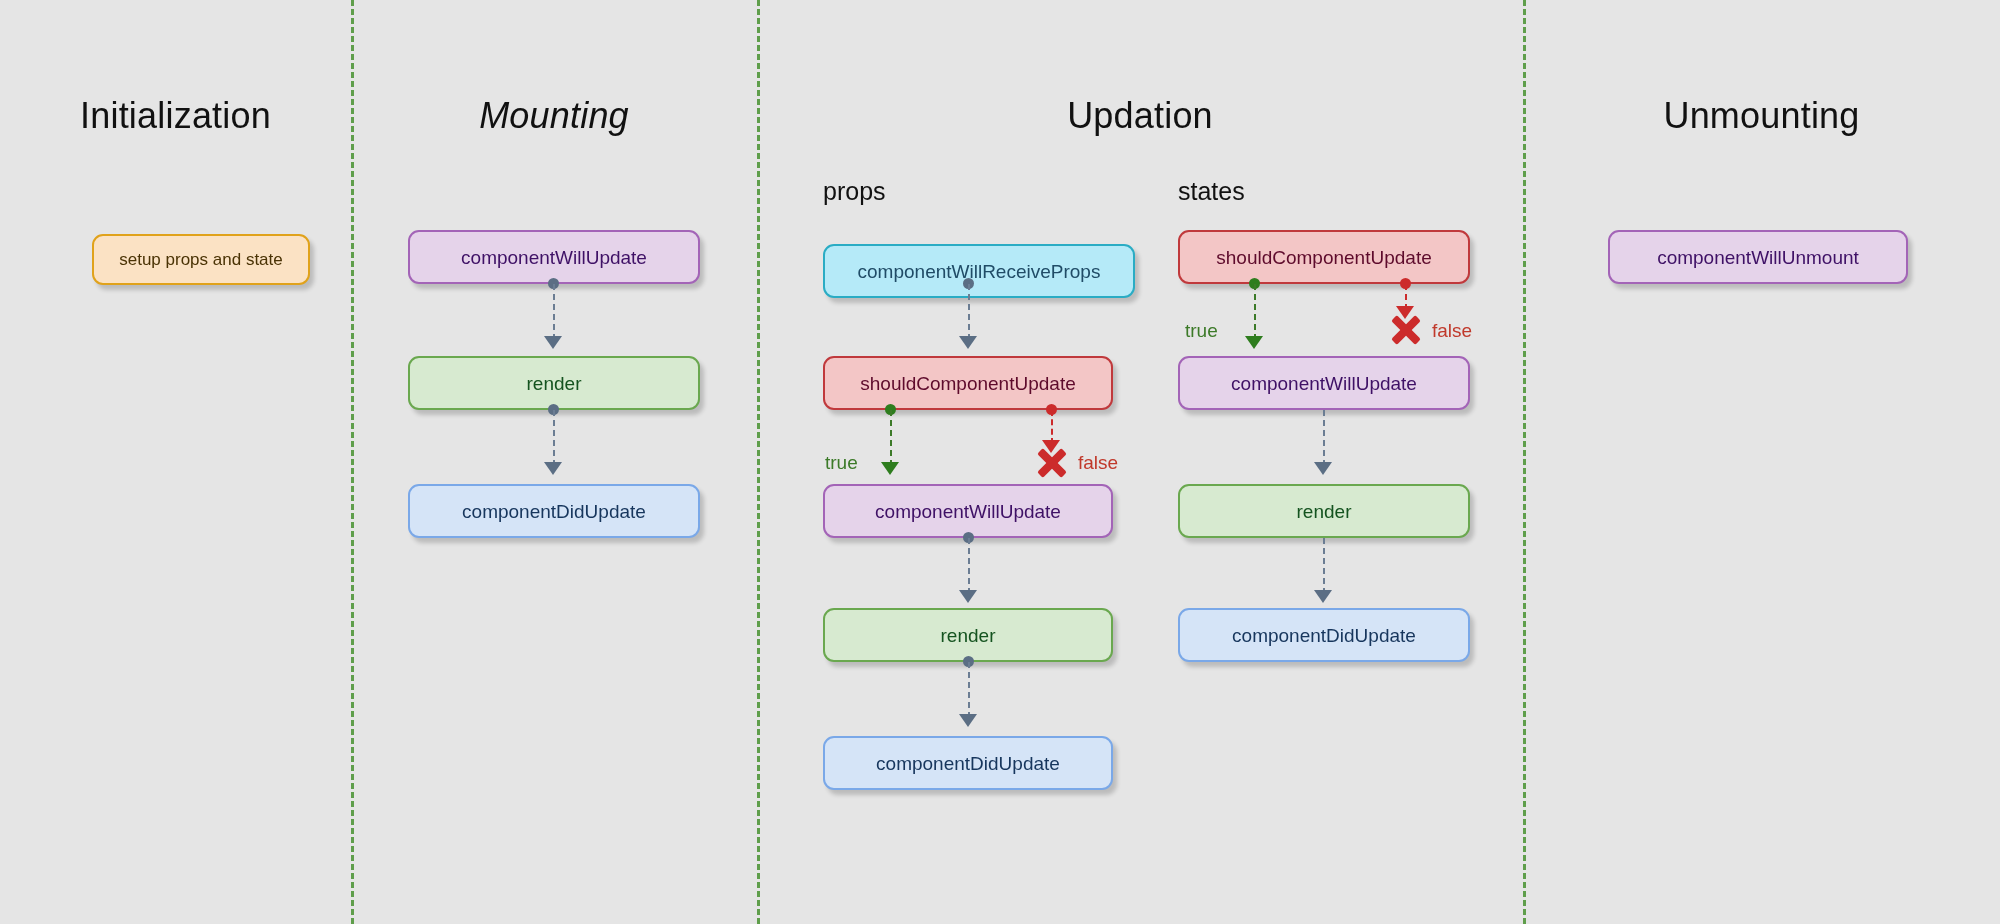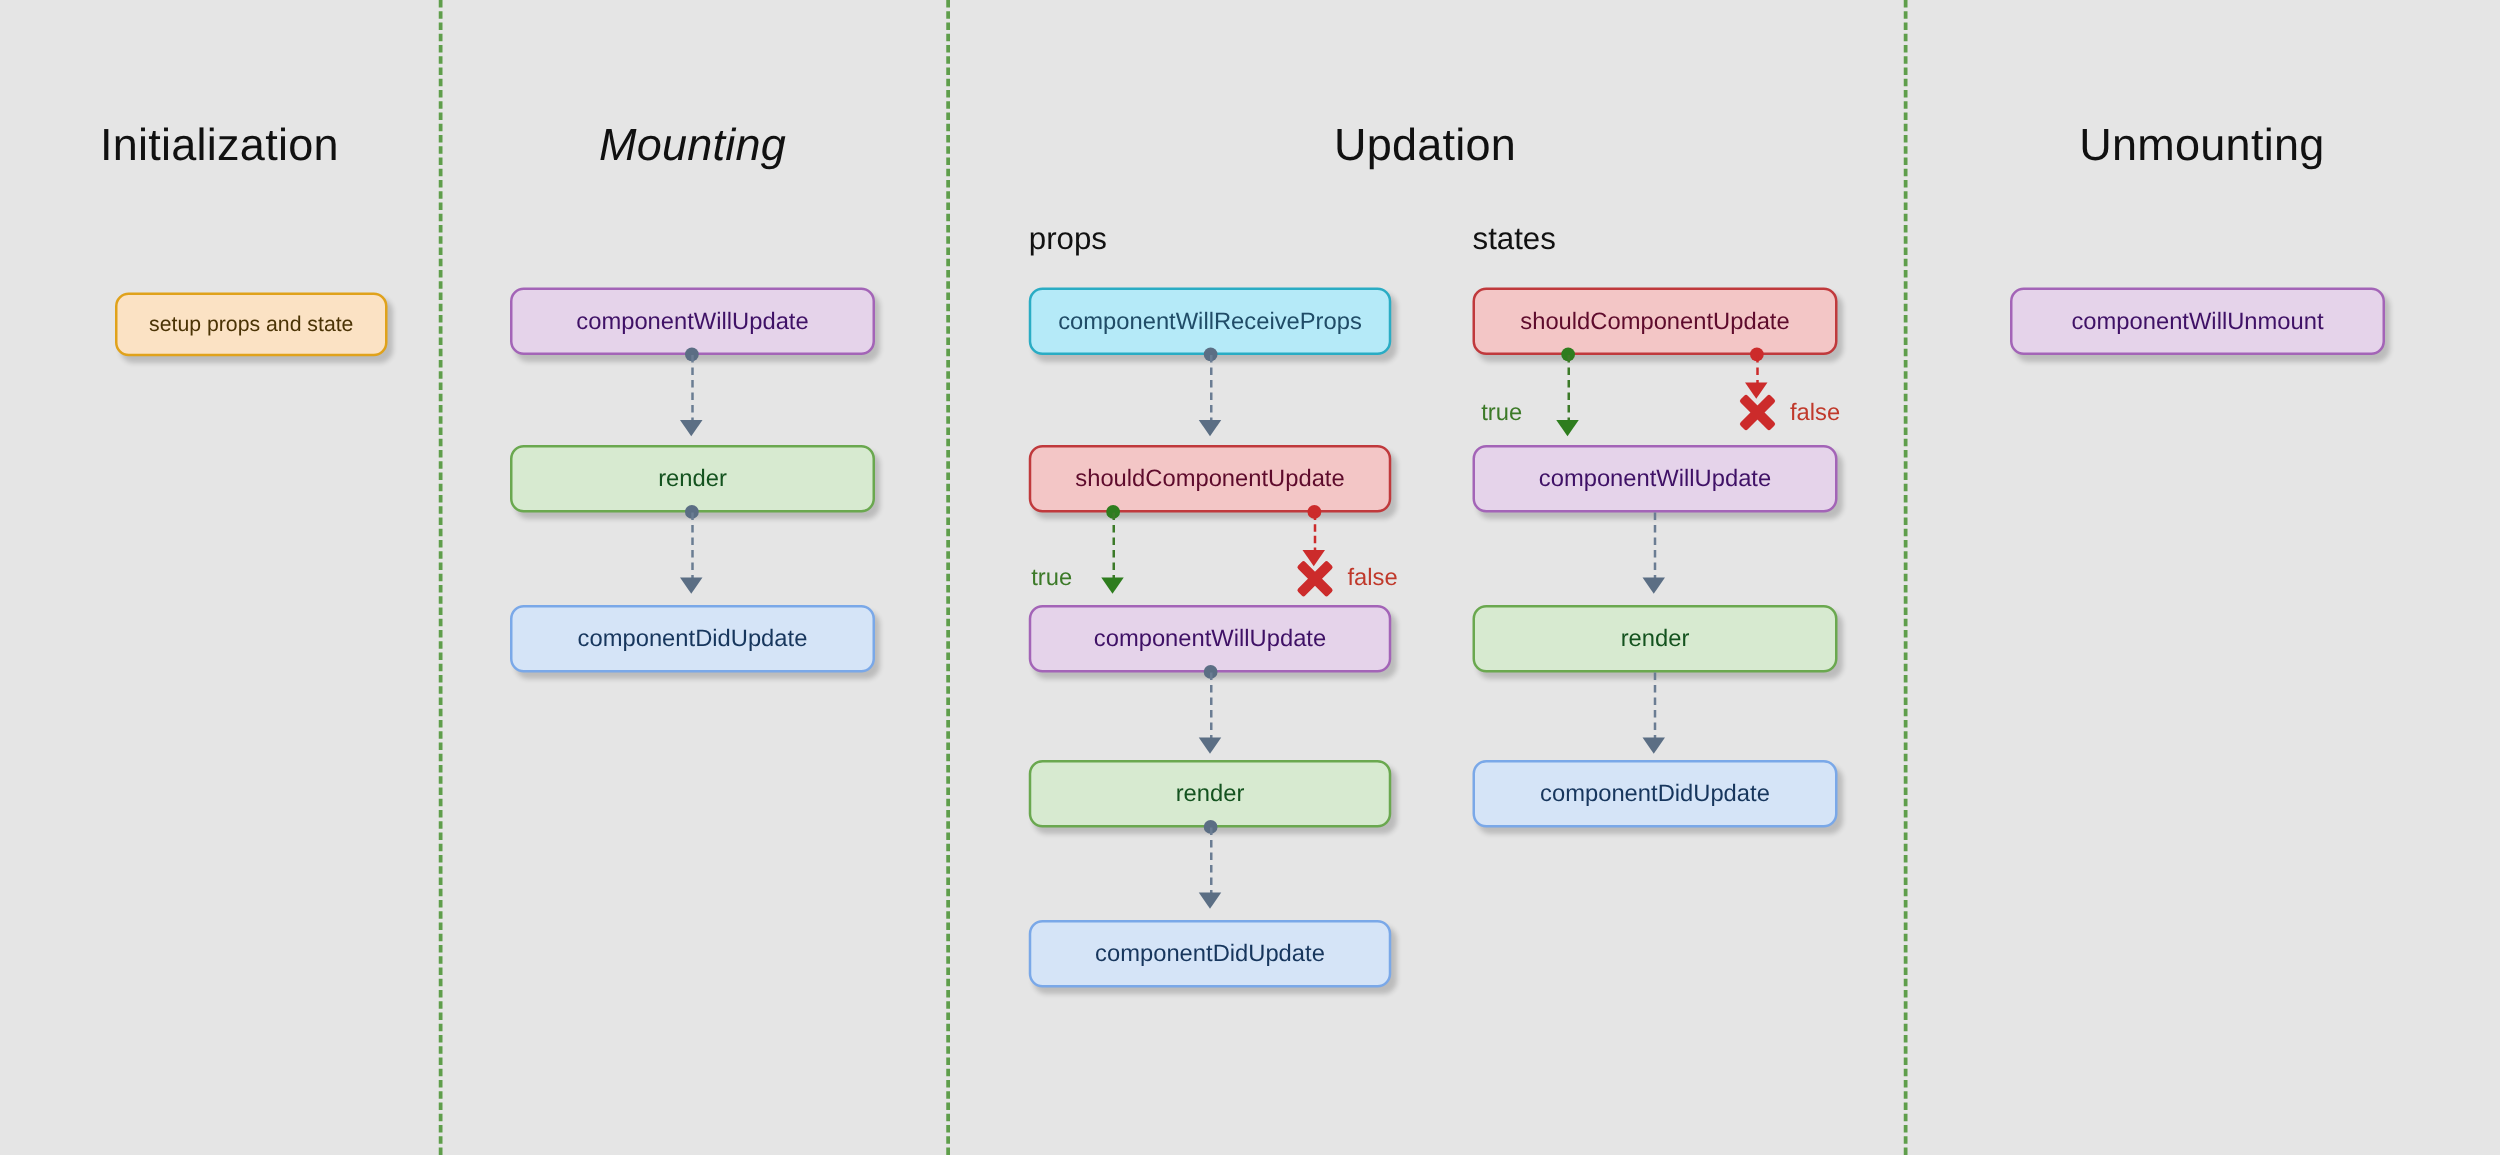--- a/index.html
+++ b/index.html
@@ -156,21 +156,21 @@
   <div class="conn conn-gray" style="left:553px; top:284px; height:56px;"></div>
   <div class="arrow arrow-gray" style="left:544px; top:336px;"></div>
 
   <div class="node n-green" style="left:408px; top:356px; width:292px; height:54px;">render</div>
   <div class="dot dot-gray" style="left:548px; top:404px;"></div>
   <div class="conn conn-gray" style="left:553px; top:410px; height:56px;"></div>
   <div class="arrow arrow-gray" style="left:544px; top:462px;"></div>
 
   <div class="node n-blue" style="left:408px; top:484px; width:292px; height:54px;">componentDidUpdate</div>
 
-  <div class="node n-cyan" style="left:823px; top:230px; width:290px; height:54px;">componentWillReceiveProps</div>
+  <div class="node n-cyan" style="left:823px; top:244px; width:312px; height:54px;">componentWillReceiveProps</div>
   <div class="dot dot-gray" style="left:963px; top:278px;"></div>
   <div class="conn conn-gray" style="left:968px; top:284px; height:56px;"></div>
   <div class="arrow arrow-gray" style="left:959px; top:336px;"></div>
 
   <div class="node n-red" style="left:823px; top:356px; width:290px; height:54px;">shouldComponentUpdate</div>
 
   <div class="dot dot-green" style="left:885px; top:404px;"></div>
   <div class="conn conn-green" style="left:890px; top:410px; height:56px;"></div>
   <div class="arrow arrow-green" style="left:881px; top:462px;"></div>
   <div class="branch-label label-true" style="left:825px; top:452px;">true</div>

